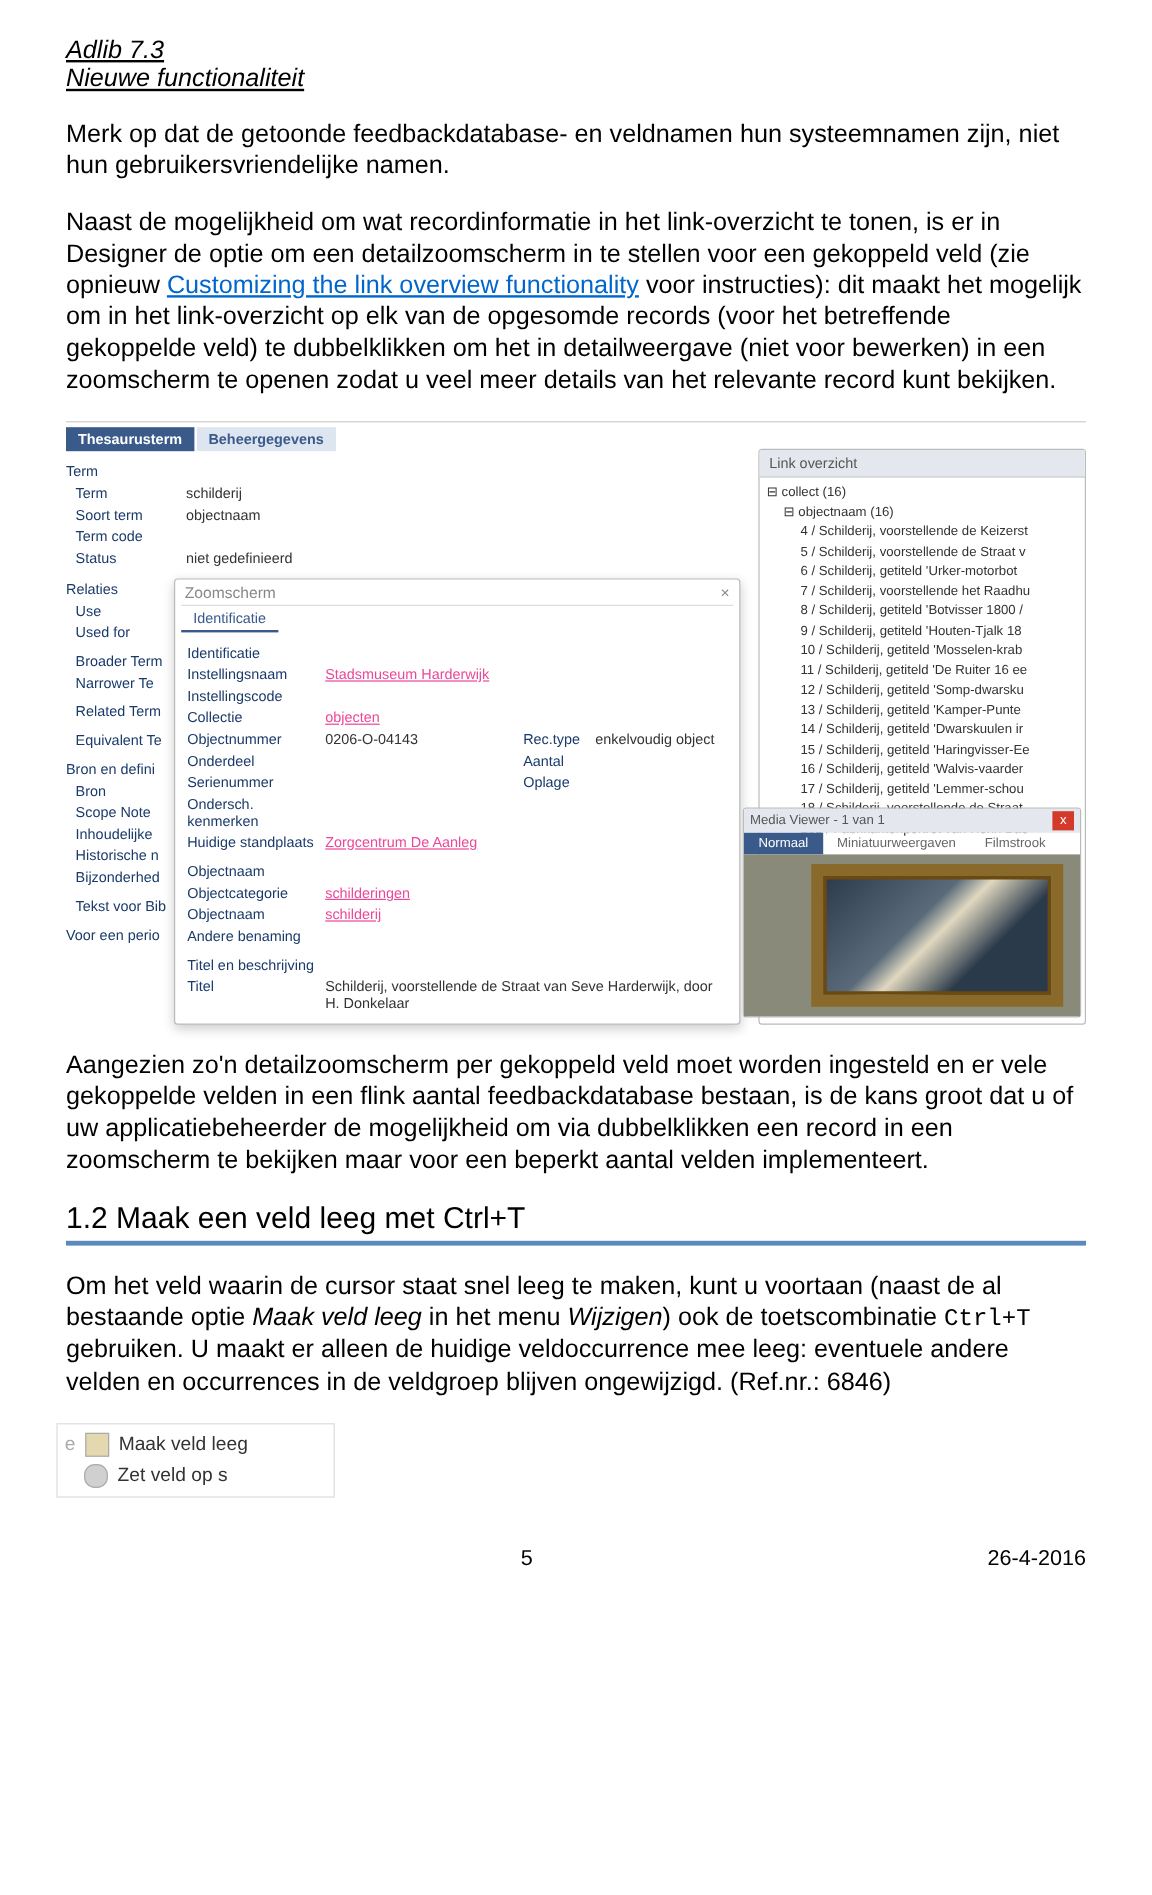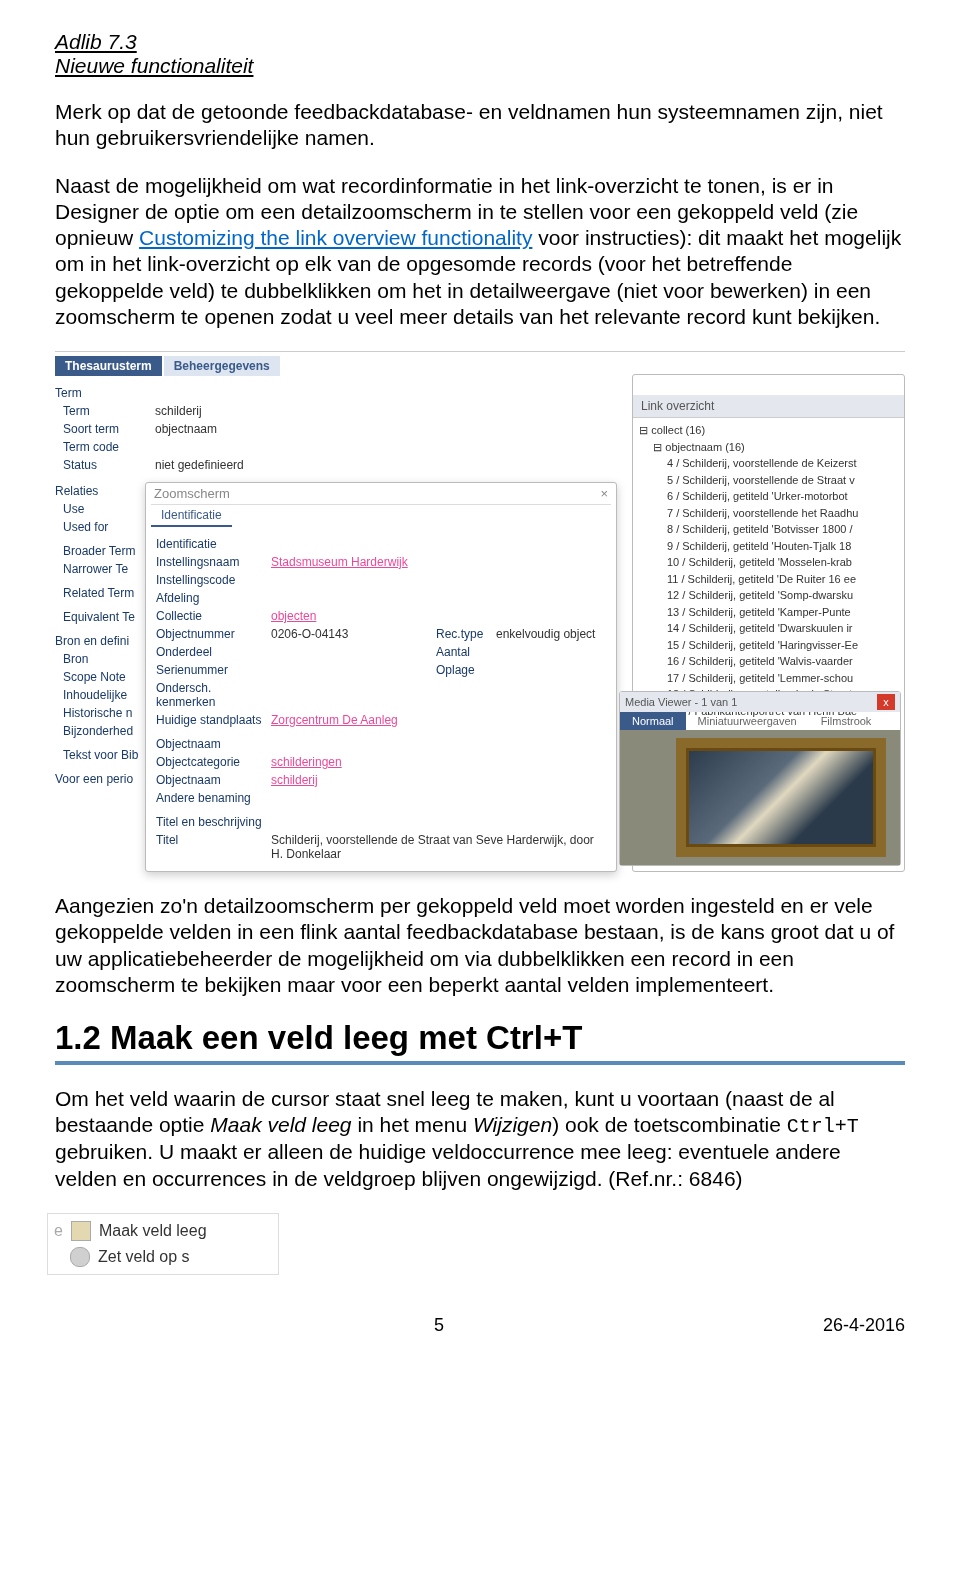--- a/index.html
+++ b/index.html
@@ -139,21 +139,20 @@
     border-radius: 3px;
     margin-left: 5px;
     margin-top: -10px;
   }
   .rp-head {
     background: #e4e8ee;
     padding: 4px 8px;
     font-size: 12px;
     color: #555;
     border-bottom: 1px solid #ccc;
-    margin-top: 20px;
   }
   .tree {
     font-size: 11px;
     color: #333;
     padding: 4px 6px;
     line-height: 1.5;
   }
   .tree .t0 { padding-left: 0; }
   .tree .t1 { padding-left: 14px; }
   .tree .t2 { padding-left: 28px; white-space: nowrap; overflow: hidden; }
@@ -203,22 +202,22 @@
     position: relative;
   }
   .frame {
     position: absolute;
     top: 8px; left: 20%; right: 5%; bottom: 8px;
     border: 10px solid #8a6a2a;
     box-shadow: inset 0 0 0 3px #6a4a10;
     background: linear-gradient(135deg, #2a3a4a 0%, #5a6a7a 40%, #e0d8c0 50%, #2a3a4a 70%);
   }
   .section-head {
-    font-size: 33px;
-    font-weight: bold;
+    font-size: 25px;
+    font-weight: normal;
     border-bottom: 4px solid #5a8aba;
     padding-bottom: 4px;
     margin-top: 20px;
     margin-bottom: 12px;
   }
   .ctrl {
     font-family: "Courier New", monospace;
     font-size: 20px;
   }
   .italic { font-style: italic; }
@@ -322,23 +321,20 @@
           <div class="zform">
             <div class="zrow">
                 <span class="zlab">Identificatie</span>
               </div>
             <div class="zrow">
                 <span class="zlab">Instellingsnaam</span>
                 <span class="zval"><span class="zl">Stadsmuseum Harderwijk</span></span>
               </div>
             <div class="zrow">
                 <span class="zlab">Instellingscode</span>
-              </div>
-            <div class="zrow">
-                <span class="zlab">Afdeling</span>
               </div>
             <div class="zrow">
                 <span class="zlab">Collectie</span>
                 <span class="zval"><span class="zl">objecten</span></span>
               </div>
             <div class="zrow">
                 <span class="zlab">Objectnummer</span>
                 <span class="zval">0206-O-04143</span>
                 <span style="flex:0 0 60px;color:#1a3a6a">Rec.type</span>
                 <span class="zval2">enkelvoudig object</span>

